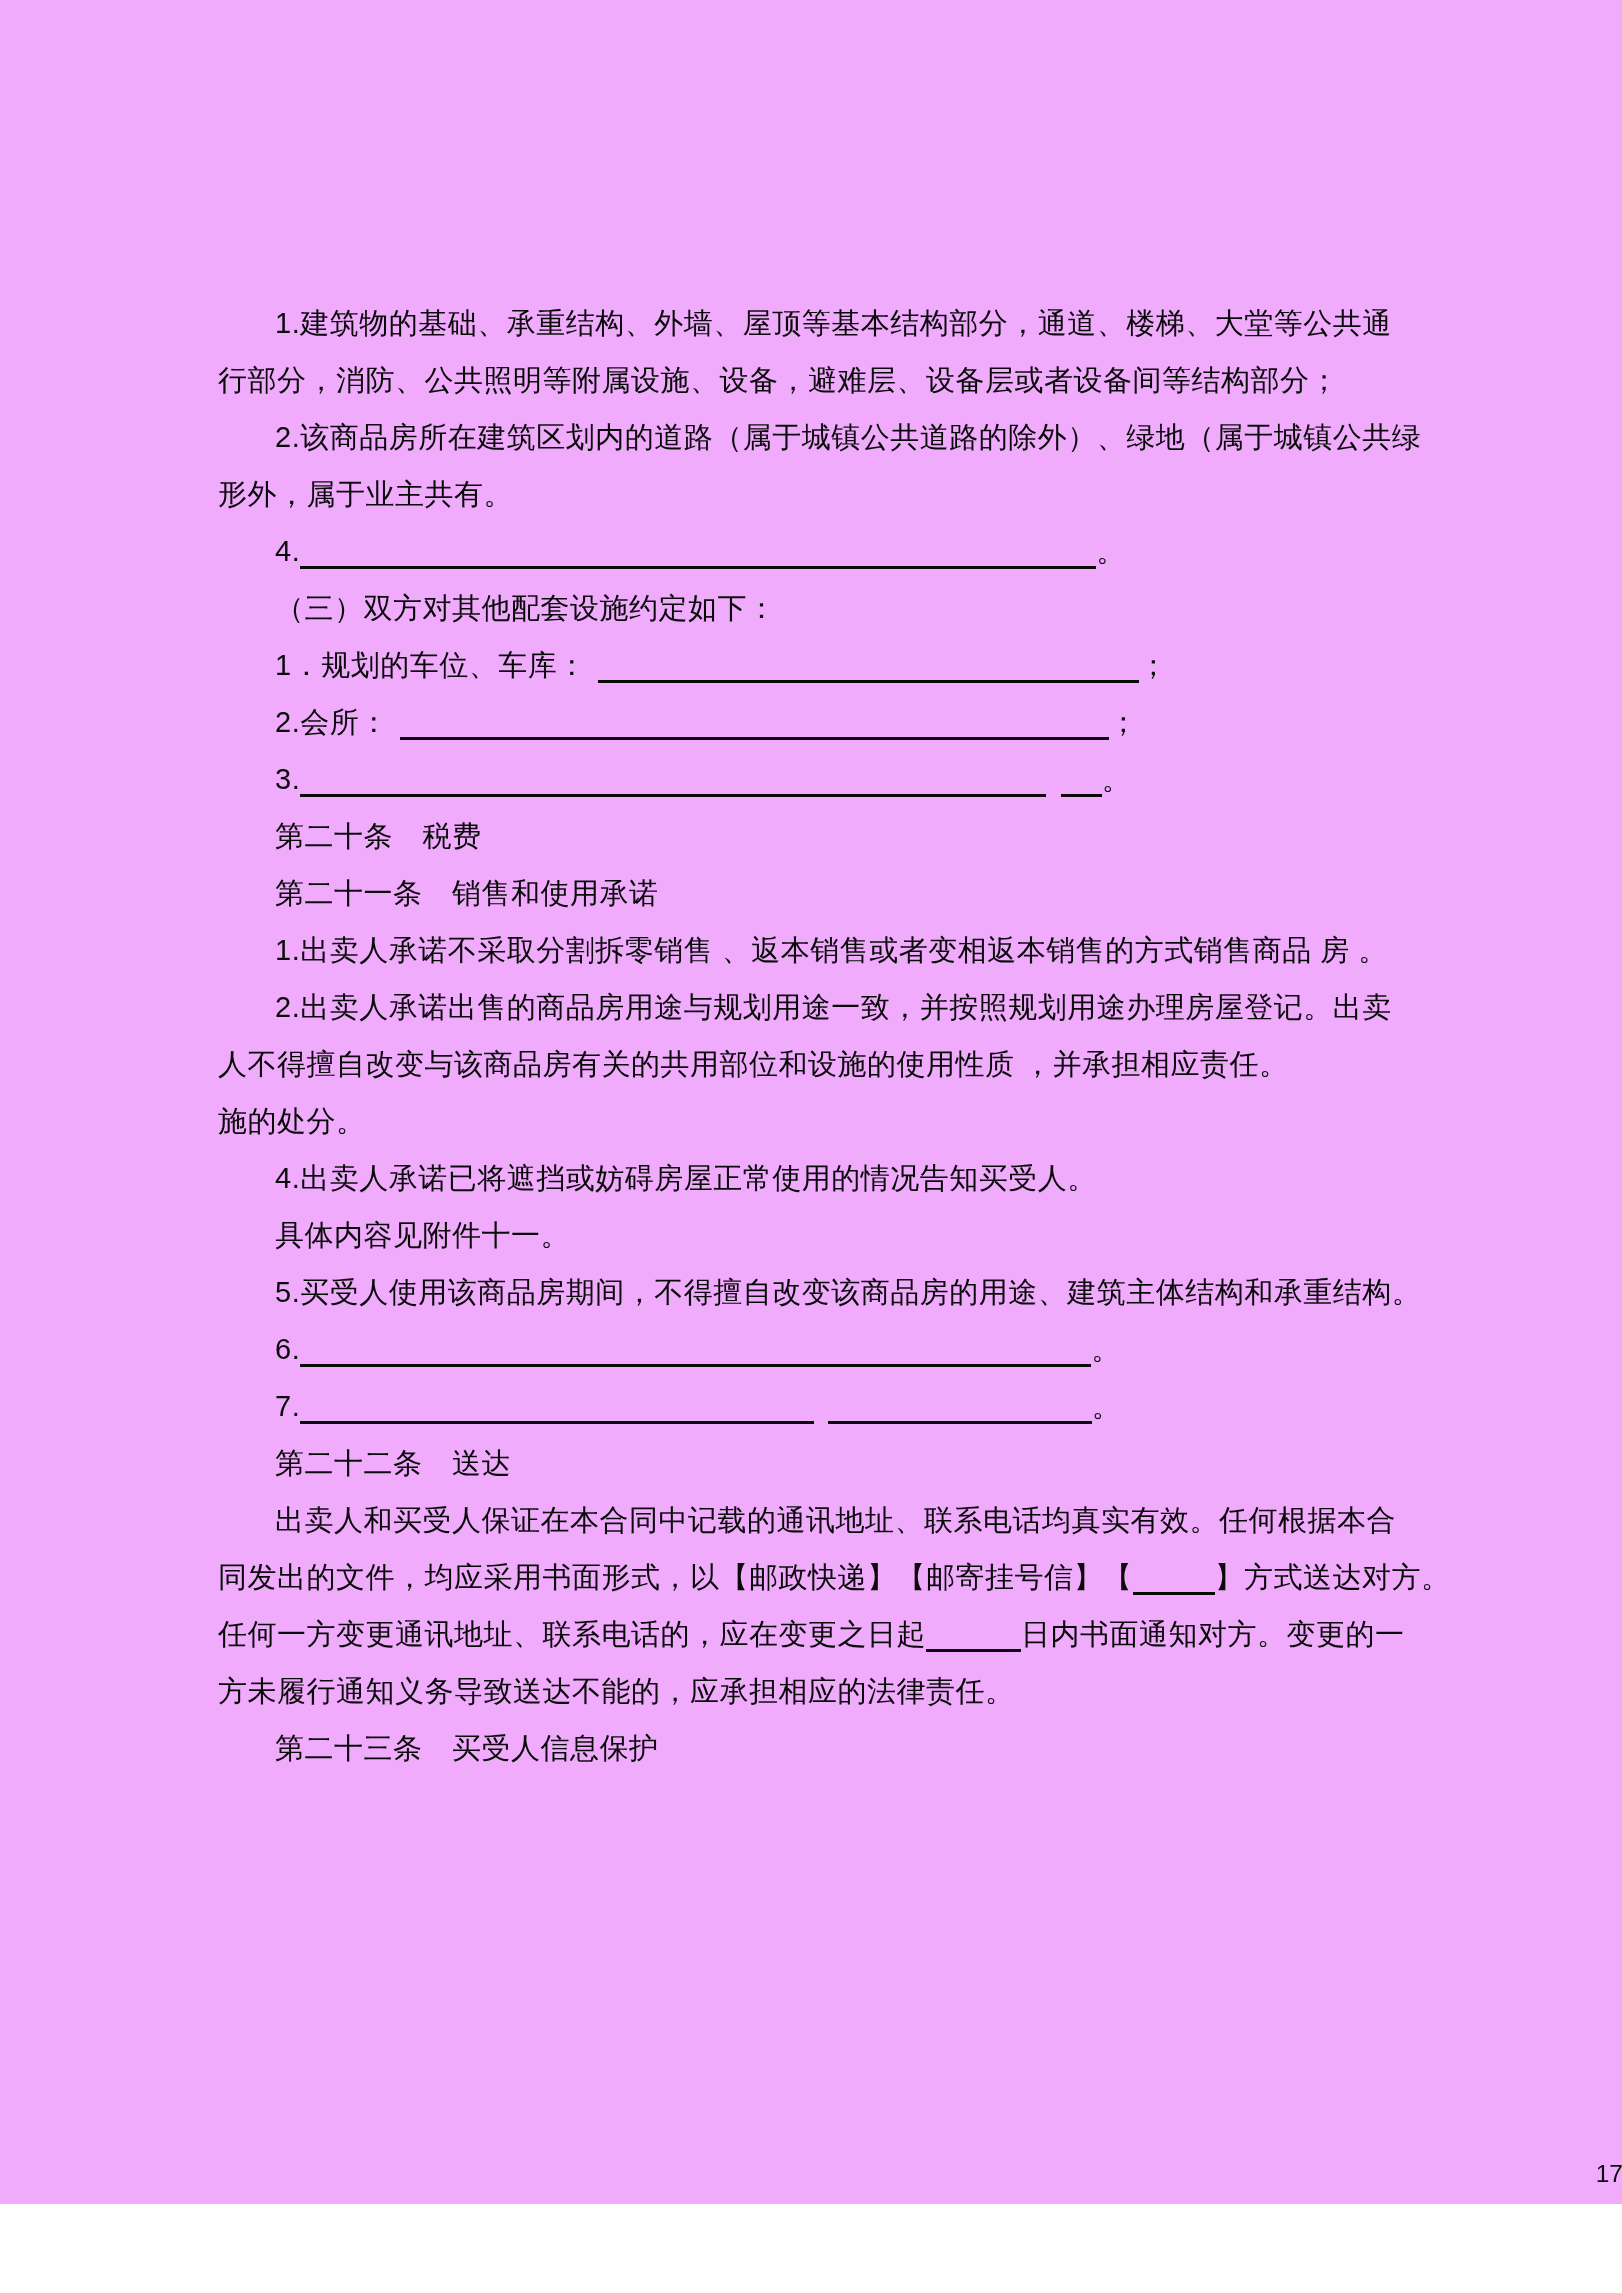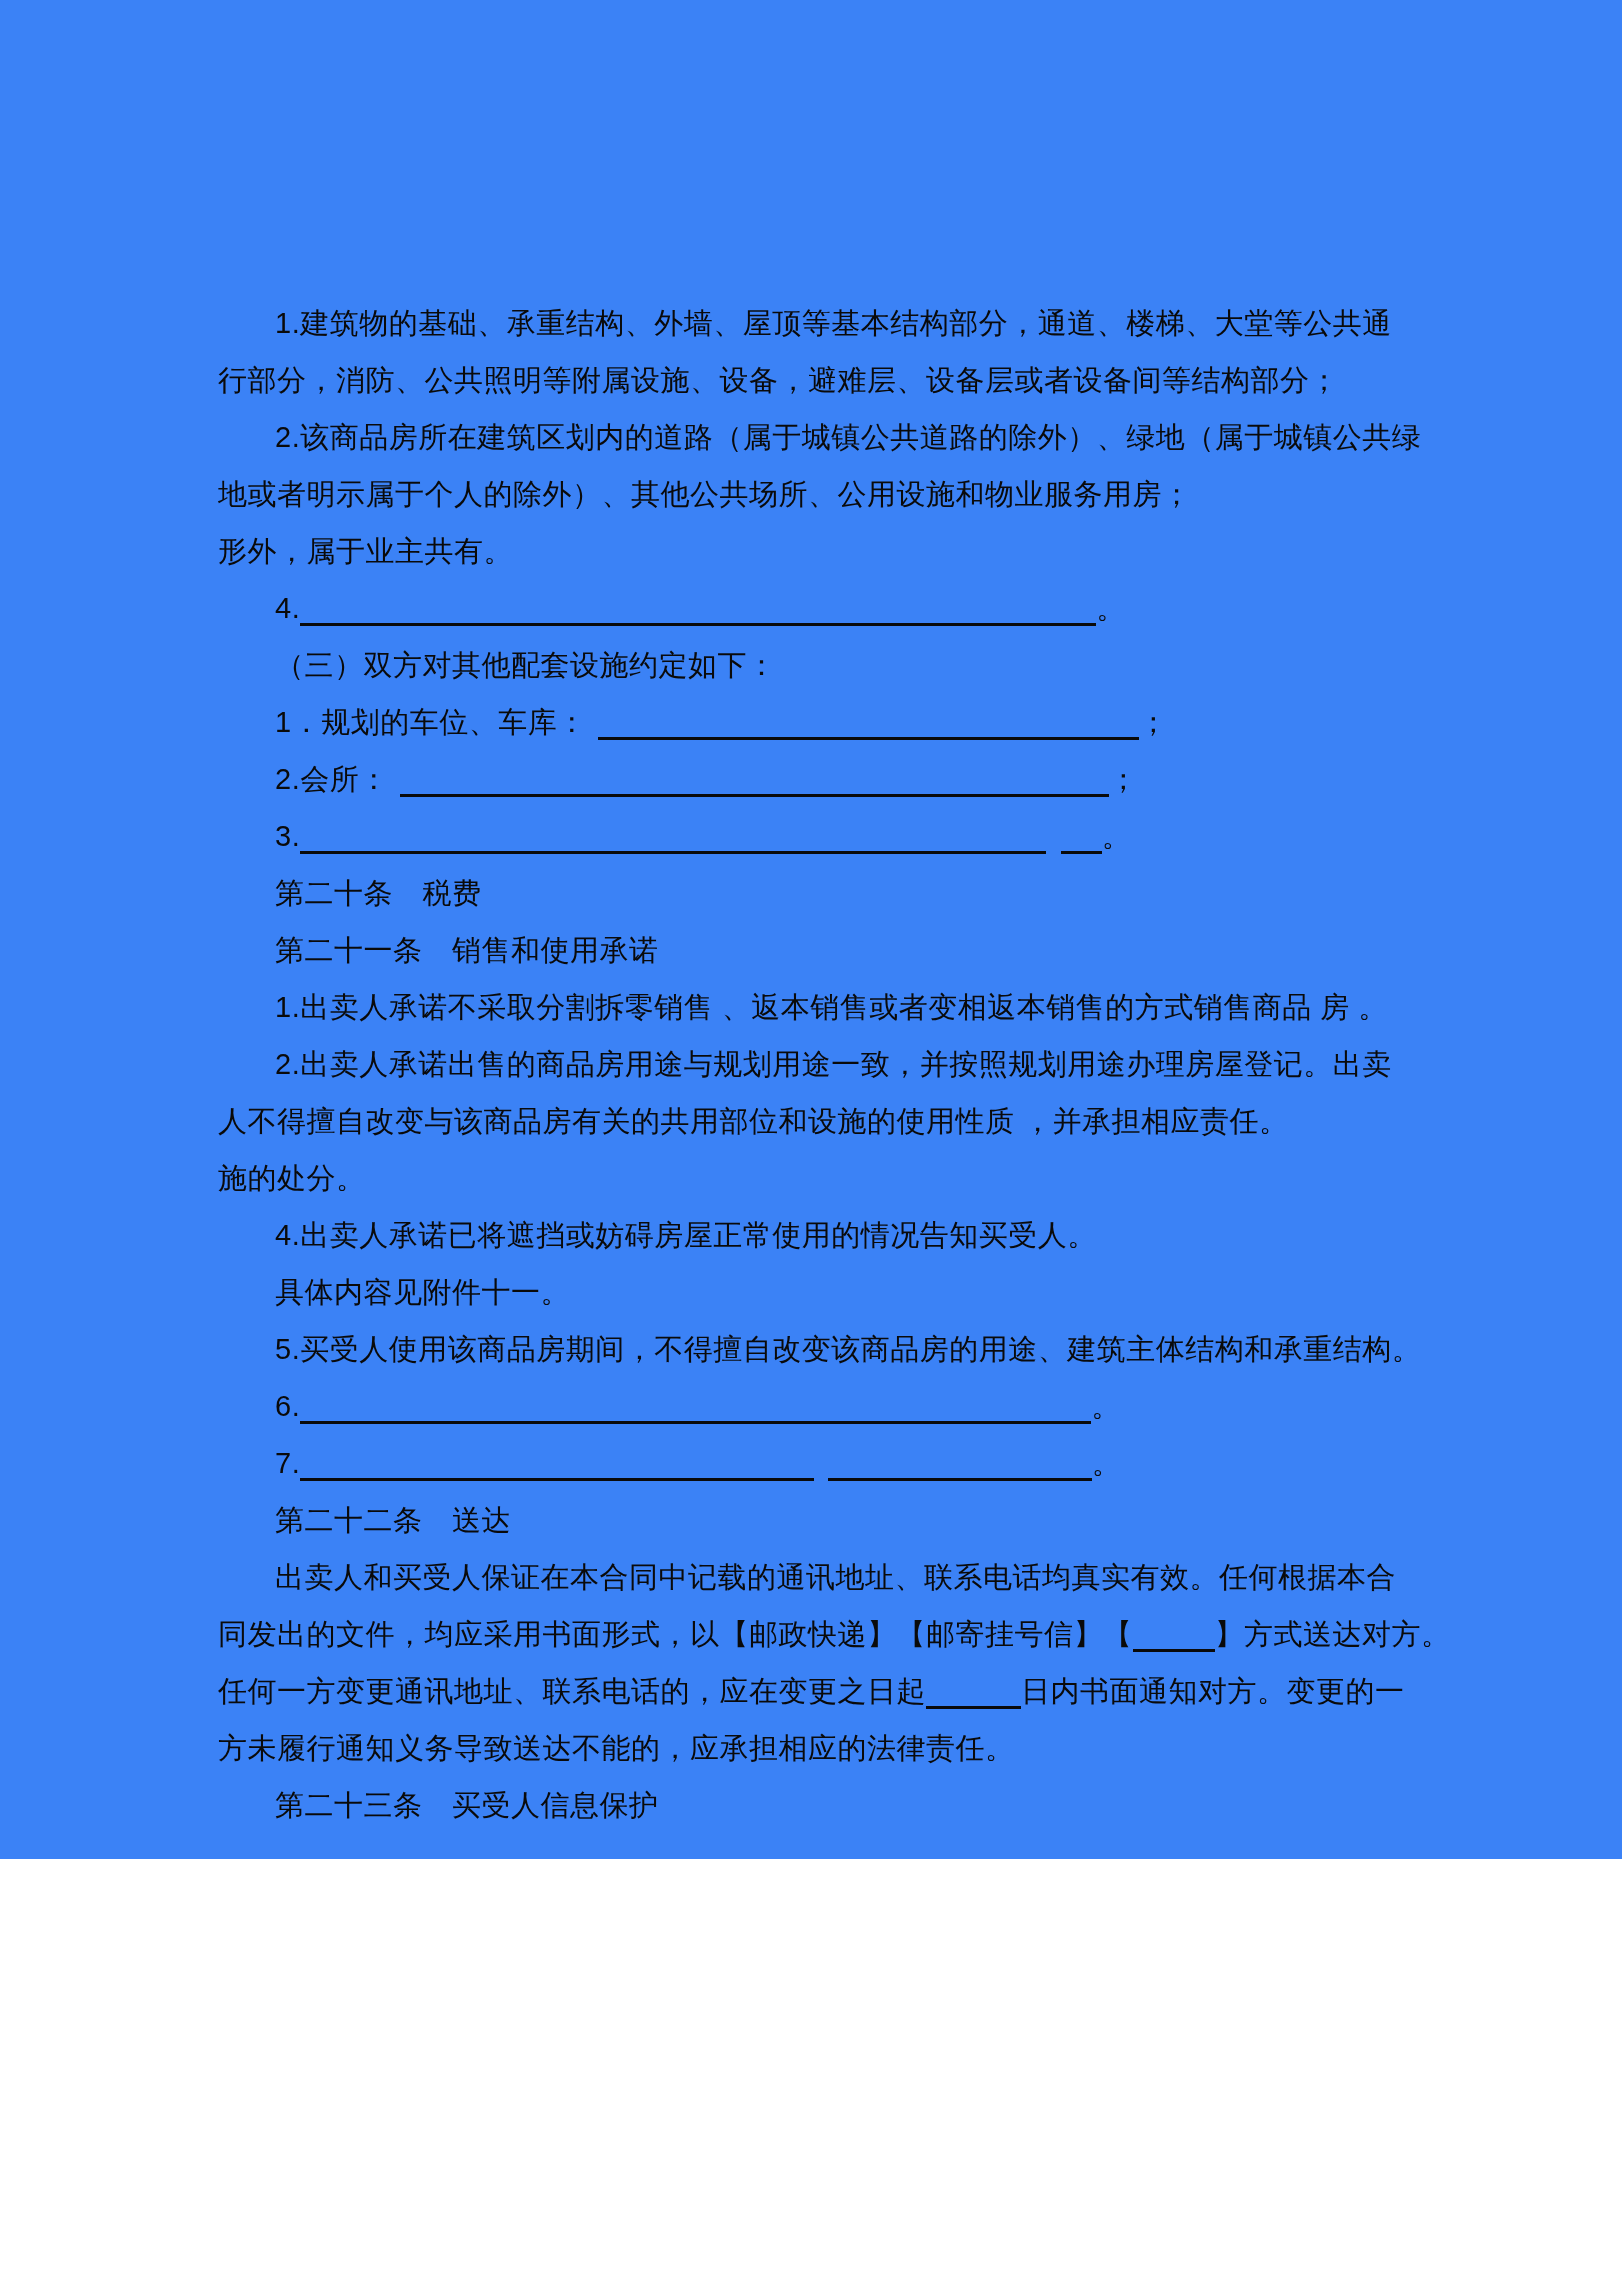--- a/index.html
+++ b/index.html
@@ -3,22 +3,22 @@
 <meta charset="utf-8">
 <style>
   html, body {
     margin: 0;
     padding: 0;
     background: #ffffff;
   }
   .page {
     position: relative;
     width: 1623px;
-    height: 1859px;
-    background: #3b82f6;
+    height: 2204px;
+    background: #f0abfc;
     overflow: hidden;
     font-family: "Liberation Sans", "DejaVu Sans", sans-serif;
     color: #0a0a0a;
   }
   .content {
     position: absolute;
     left: 218px;
     top: 295px;
     width: 1186px;
   }
@@ -53,21 +53,20 @@
   }
 </style>
 </head>
 <body>
 
 <div class="page">
   <div class="content">
       <div class="line indent"><span>1.建筑物的基础、承重结构、外墙、屋顶等基本结构部分，通道、楼梯、大堂等公共通</span></div>
       <div class="line"><span>行部分，消防、公共照明等附属设施、设备，避难层、设备层或者设备间等结构部分；</span></div>
       <div class="line indent"><span>2.该商品房所在建筑区划内的道路（属于城镇公共道路的除外）、绿地（属于城镇公共绿</span></div>
-      <div class="line"><span>地或者明示属于个人的除外）、其他公共场所、公用设施和物业服务用房；</span></div>
       <div class="line"><span>形外，属于业主共有。</span></div>
       <div class="line indent"><span>4.</span><span class="blank" style="width: 796px;"></span><span>。</span></div>
       <div class="line indent"><span>（三）双方对其他配套设施约定如下：</span></div>
       <div class="line indent"><span>1．规划的车位、车库：</span><span class="hspace" style="width: 11px;"></span><span class="blank" style="width: 541px;"></span><span>；</span></div>
       <div class="line indent"><span>2.会所：</span><span class="hspace" style="width: 11px;"></span><span class="blank" style="width: 709px;"></span><span>；</span></div>
       <div class="line indent"><span>3.</span><span class="blank" style="width: 746px;"></span><span class="hspace" style="width: 14.5px;"></span><span class="blank" style="width: 41px;"></span><span>。</span></div>
       <div class="line indent"><span>第二十条　税费</span></div>
       <div class="line indent"><span>第二十一条　销售和使用承诺</span></div>
       <div class="line indent"><span>1.出卖人承诺不采取分割拆零销售 、返本销售或者变相返本销售的方式销售商品 房 。</span></div>
       <div class="line indent"><span>2.出卖人承诺出售的商品房用途与规划用途一致，并按照规划用途办理房屋登记。出卖</span></div>

